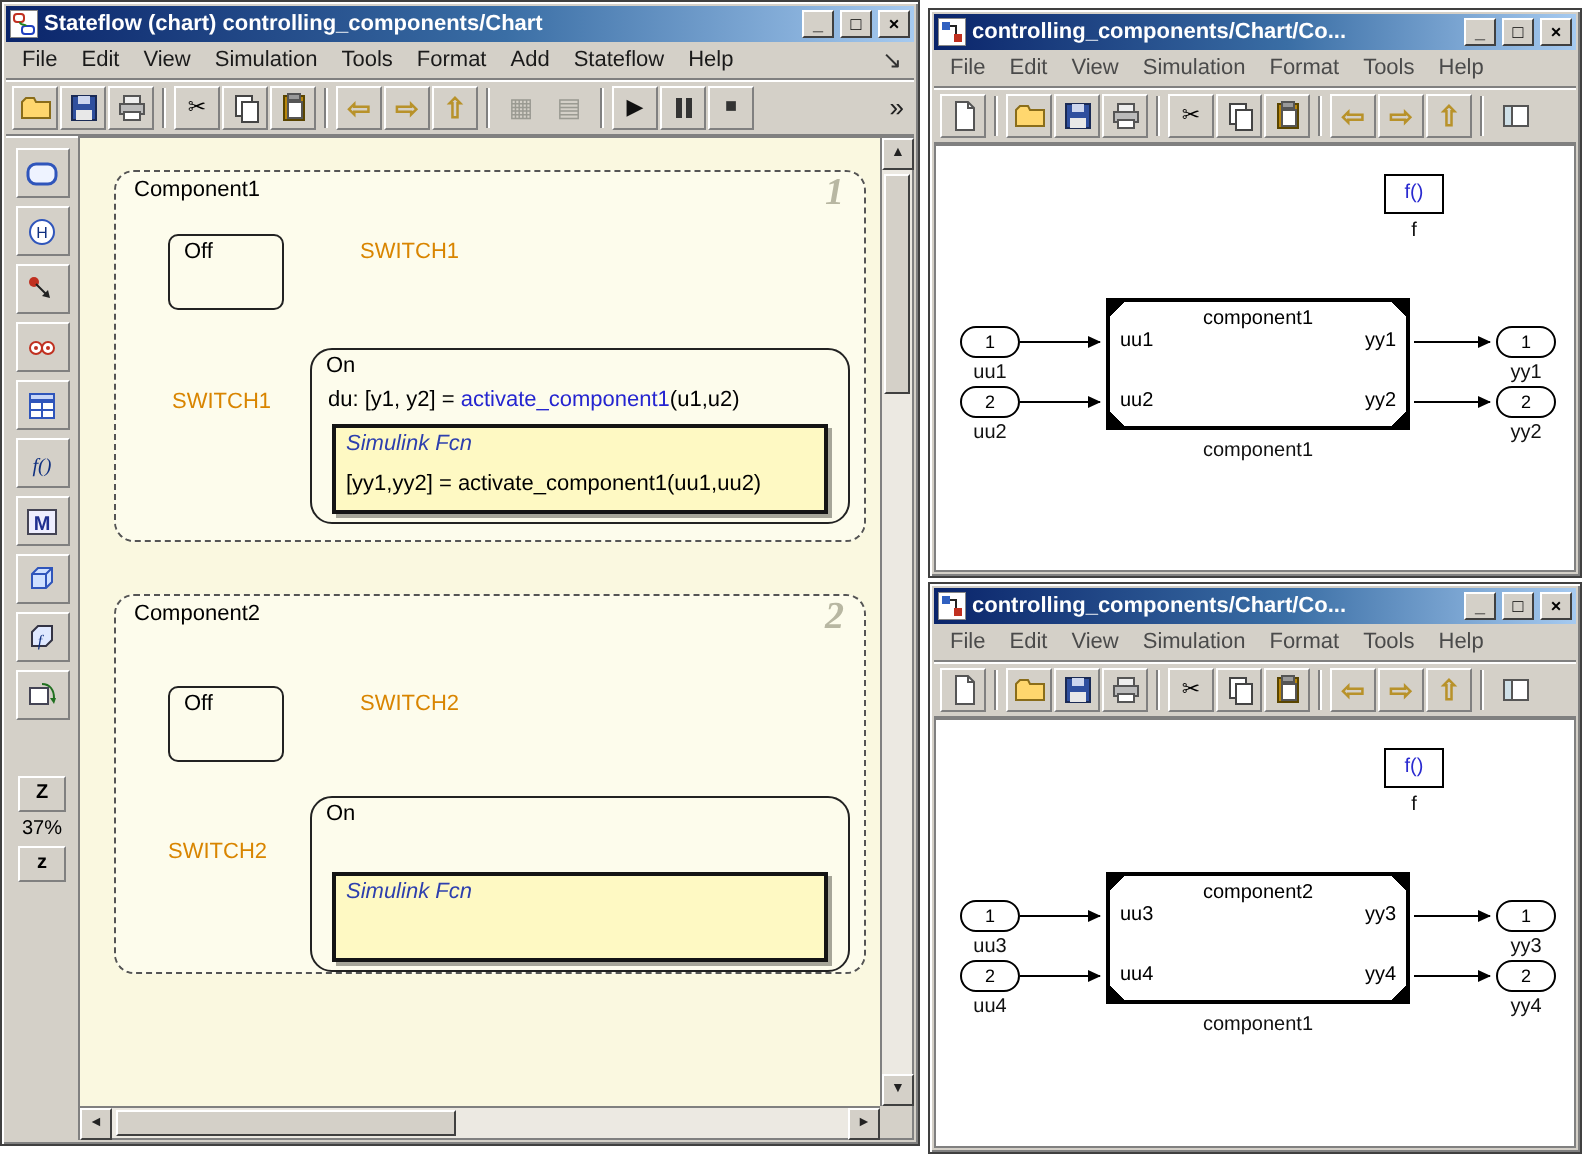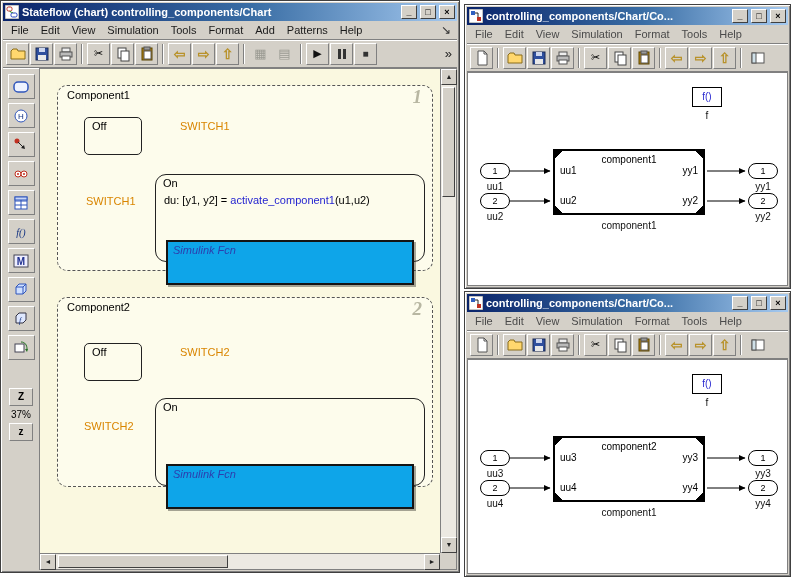--- a/index.html
+++ b/index.html
@@ -52,22 +52,22 @@
   .component { position:absolute; border:1px dashed #555; border-radius:10px; background:#fdfcec; }
   .comp-title { position:absolute; left:9px; top:3px; font-size:11px; }
   .badge { position:absolute; right:10px; top:0; font-family:"Liberation Serif", serif; font-style:italic;
            font-weight:bold; font-size:19px; color:#b8b7a2; }
   .state { position:absolute; background:#fdfcec; border:1px solid #222;text-align:center; }
   .off-state { border-radius:5px; }
   .on-state { border-radius:11px; }
   .state-label { position:absolute; left:7px; top:2px; font-size:11px; }
   .du-line { position:absolute; left:8px; top:19px; font-size:11px; white-space:nowrap; }
   .func { color:#2525d0; }
-  .fcn-box { position:absolute; left:10px; top:37px; right:10px; height:45px; background:#0ea5e9;
-             border:2px solid #141414; box-shadow:2px 2px 0 rgba(60,60,50,.45);margin-top:28px; }
+  .fcn-box { position:absolute; left:10px; top:37px; right:10px; height:45px; background:#fef9c3;
+             border:2px solid #141414; box-shadow:2px 2px 0 rgba(60,60,50,.45); }
   .fcn-title { position:absolute; left:5px; top:2px; font-style:italic; color:#2d3fae; font-size:11px; }
   .fcn-expr { position:absolute; left:5px; top:22px; font-size:11px; white-space:nowrap; }
   .switch-label { position:absolute; color:#d98500; font-size:11px; }
   
   .vscroll { position:absolute; right:0; top:0; bottom:16px; width:16px; background:#ece9e2; border-left:1px solid #808080; }
   .hscroll { position:absolute; left:0; right:16px; bottom:0; height:16px; background:#ece9e2; border-top:1px solid #808080; }
   .scorner { position:absolute; right:0; bottom:0; width:16px; height:16px; background:#d4d0c8; }
   .sbtn { position:absolute; width:16px; height:16px; background:#d4d0c8; border:1px solid;
           border-color:#fff #404040 #404040 #fff; font-size:7px; text-align:center; line-height:14px; color:#222; }
   .vthumb { position:absolute; left:1px; right:1px; top:18px; height:110px; background:#d4d0c8;
@@ -117,21 +117,21 @@
     <span class="tb-ctl">×</span>
   </div>
   <div class="menubar">
     <span class="menu-item">File</span>
     <span class="menu-item">Edit</span>
     <span class="menu-item">View</span>
     <span class="menu-item">Simulation</span>
     <span class="menu-item">Tools</span>
     <span class="menu-item">Format</span>
     <span class="menu-item">Add</span>
-    <span class="menu-item">Patterns</span>
+    <span class="menu-item">Stateflow</span>
     <span class="menu-item">Help</span>
     <span class="menu-corner">↘</span>
   </div>
   <div class="toolbar">
     <span class="tool-btn bev">
       <svg width="16" height="16" viewBox="0 0 16 16">
           <path d="M1,5 l2,-2 h4 l1,2 h7 v8 h-14 z" fill="#ffd76e" stroke="#8a6d1a"></path>
         </svg>
       </span>
     <span class="tool-btn bev">
@@ -297,20 +297,21 @@
           <div class="state off-state" style="left:26px;top:31px;width:58px;height:38px">
             <div class="state-label">Off</div>
           </div>
           <div class="state on-state" style="left:97px;top:88px;width:270px;height:88px">
             <div class="state-label">On</div>
             <div class="du-line">
               <span>du: [y1, y2] = </span><span class="func">activate_component1</span><span>(u1,u2)</span>
             </div>
             <div class="fcn-box">
               <div class="fcn-title">Simulink Fcn</div>
+              <div class="fcn-expr">[yy1,yy2] = activate_component1(uu1,uu2)</div>
             </div>
           </div>
         </div>
         <div class="switch-label" style="left:140px;top:51px">SWITCH1</div>
         <div class="switch-label" style="left:46px;top:126px">SWITCH1</div>
 
         <div class="component" style="left:17px;top:228px;width:376px;height:190px">
           <div class="comp-title">Component2</div>
           <div class="badge">2</div>
           <div class="state off-state" style="left:26px;top:45px;width:58px;height:38px">

